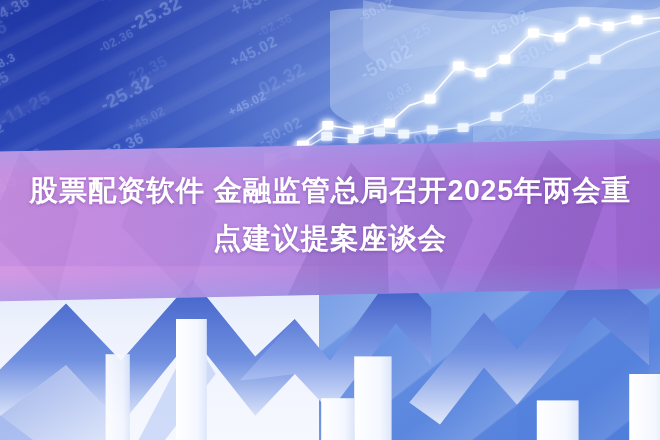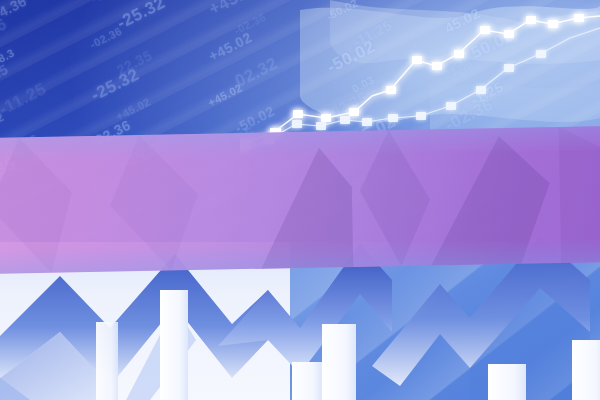--- a/index.html
+++ b/index.html
@@ -284,15 +284,17 @@
         <path d="M430,0 L470,70 L440,136 L400,60 Z" fill="#5e3a9a" opacity="0.40"></path>
         <path d="M60,0 L112,56 L90,136 L30,70 Z" fill="#6a46a4" opacity="0.22"></path>
         <path d="M180,0 L238,60 L210,136 L150,70 Z" fill="#6a46a4" opacity="0.18"></path>
         <path d="M600,0 L680,40 L680,136 L600,136 Z" fill="#5a2f96" opacity="0.30"></path>
       </svg>
     </div>
     <div class="bandsoft"></div>
   </div>
 
   <div class="headline">
+    <span class="hl-line">股票配资软件 金融监管总局召开2025年两会重</span>
+    <span class="hl-line">点建议提案座谈会</span>
   </div>
 
 </div>
 
 </body></html>

